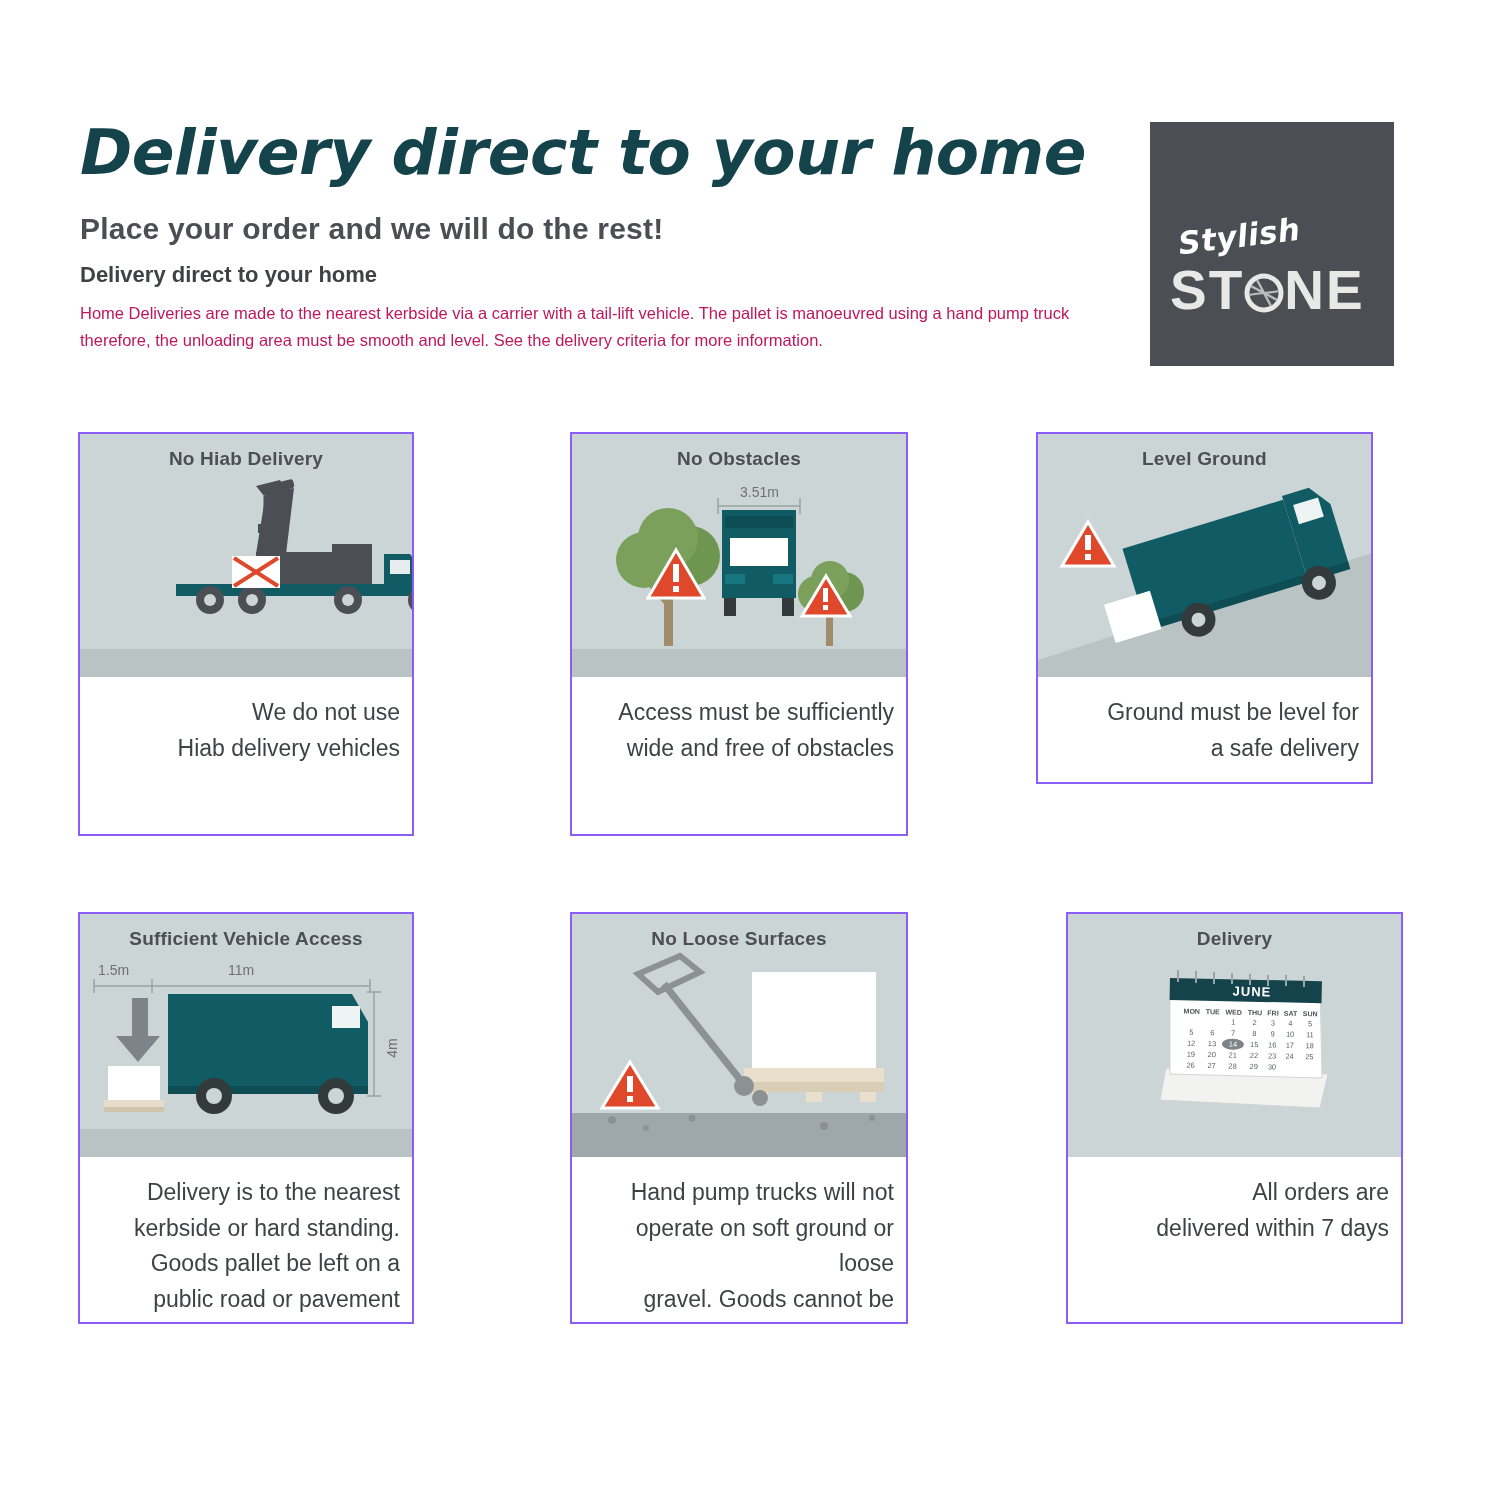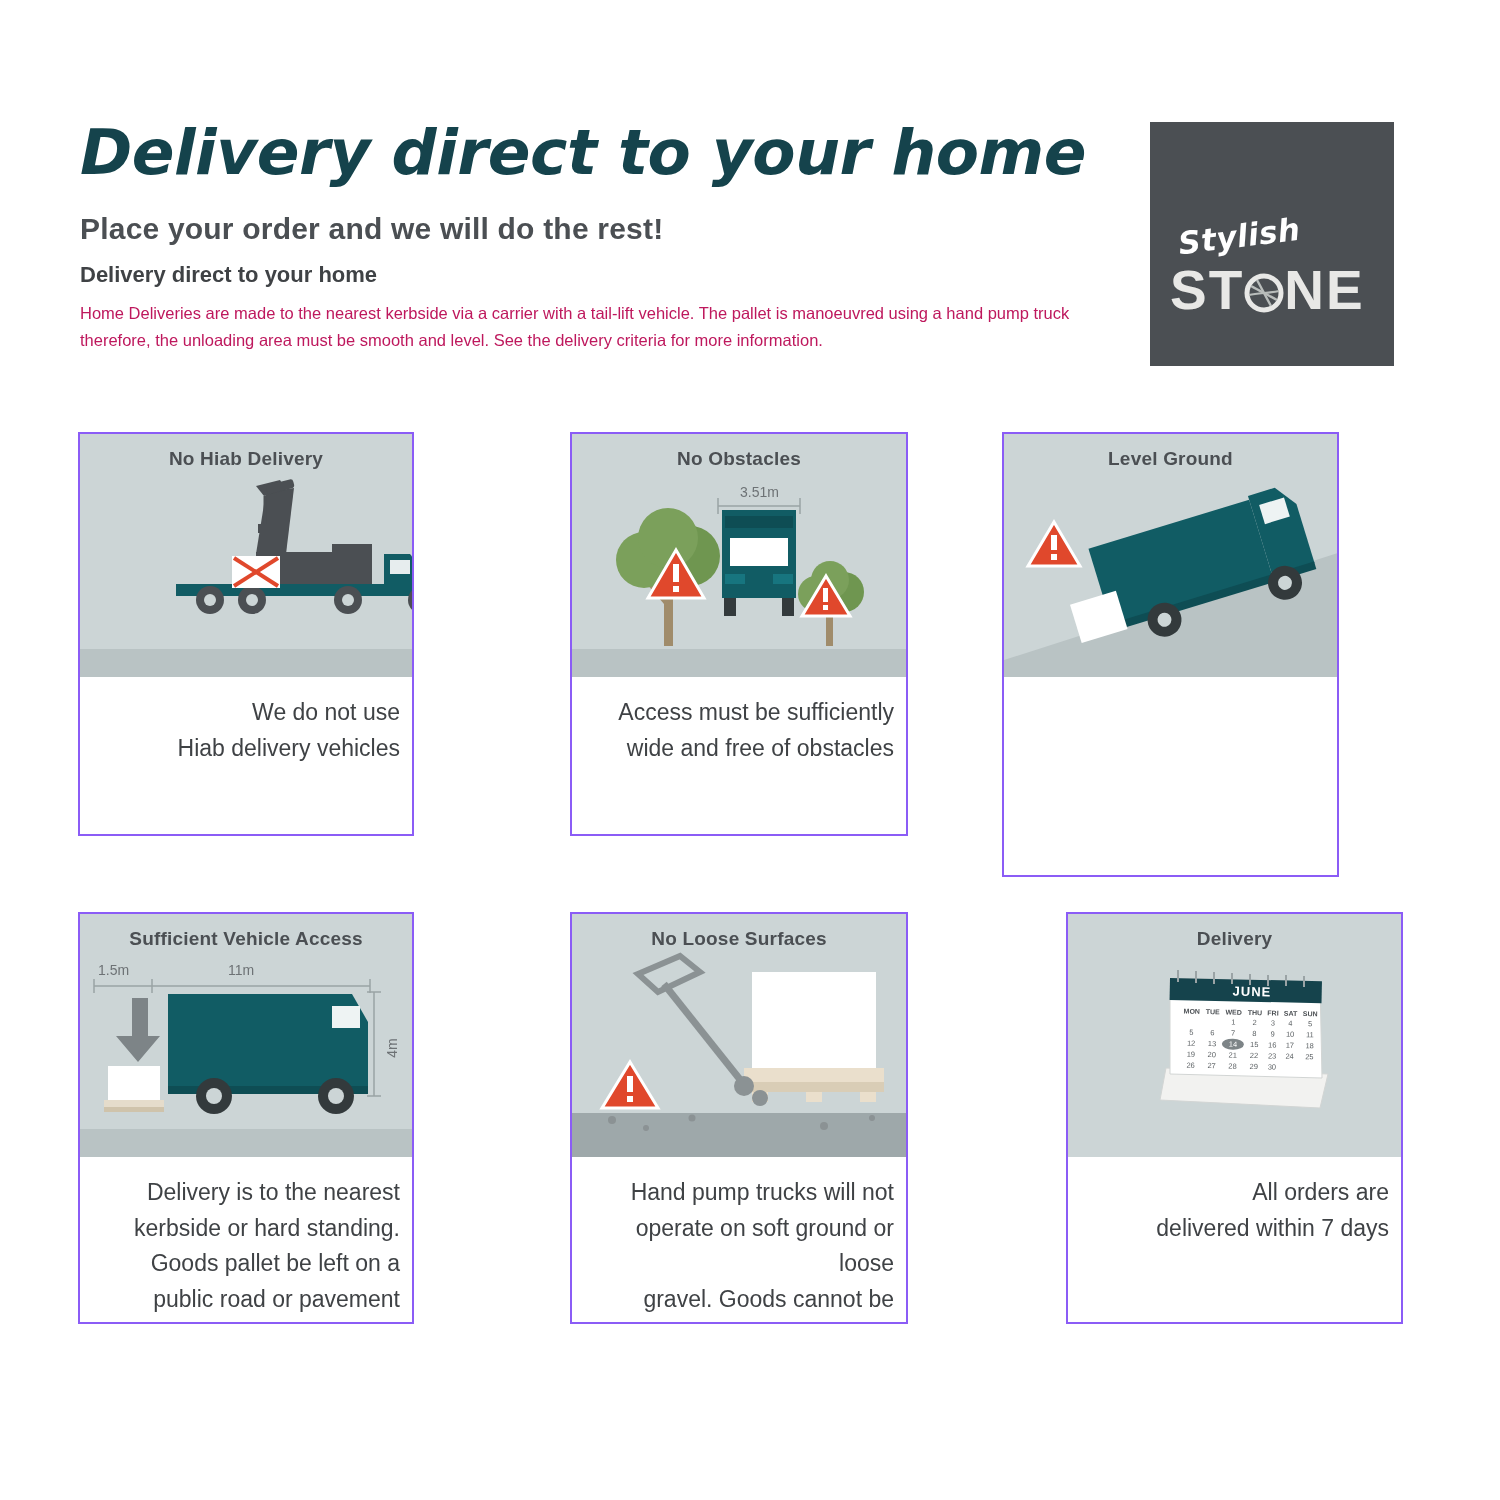--- a/index.html
+++ b/index.html
@@ -88,21 +88,21 @@
     font-size: 23px;
     line-height: 1.55;
     color: #3f4245;
     padding: 18px 12px 16px 12px;
   }
   .card .caption .small { font-size: 20px; display: block; }
 
   
   #card-hiab     { left: 78px;  top: 432px; width: 336px; height: 404px; }
   #card-obst     { left: 570px; top: 432px; width: 338px; height: 404px; }
-  #card-level    { left: 1002px;top: 432px; width: 337px; height: 445px; }
+  #card-level    { left: 1036px;top: 432px; width: 337px; height: 352px; }
   
   #card-access   { left: 78px;  top: 912px; width: 336px; height: 412px; }
   #card-loose    { left: 570px; top: 912px; width: 338px; height: 412px; }
   #card-delivery { left: 1066px;top: 912px; width: 337px; height: 412px; }
 
   .illus-r1 { height: 243px; }
   .illus-r2 { height: 243px; }
 
   .ground {
     position: absolute; left: 0; bottom: 0; width: 100%; height: 28px;
@@ -245,20 +245,24 @@
         <circle cx="274" cy="178" r="17" fill="#333a3c"></circle>
           <circle cx="274" cy="178" r="7" fill="#ccd5d6"></circle>
         <rect x="62" y="136" width="48" height="40" fill="#ffffff"></rect>
       </g>
       <g>
         <path d="M50 88 L76 132 L24 132 Z" fill="#e0482c" stroke="#ffffff" stroke-width="3"></path>
         <rect x="47" y="101" width="6" height="15" fill="#ffffff"></rect>
         <rect x="47" y="120" width="6" height="6" fill="#ffffff"></rect>
       </g>
     </svg>
+  </div>
+  <div class="caption">
+    <span>Ground must be level for</span><br>
+    <span>a safe delivery</span>
   </div>
 </div>
 
 <div class="card" id="card-access">
   <div class="illus illus-r2">
     <div class="cap-title">Sufficient Vehicle Access</div>
     <div class="ground"></div>
     <div class="dim-label" style="left:18px; top:48px;">1.5m</div>
     <div class="dim-label" style="left:148px; top:48px;">11m</div>
     <div class="dim-label" style="left:302px; top:126px; transform:rotate(-90deg);">4m</div>

